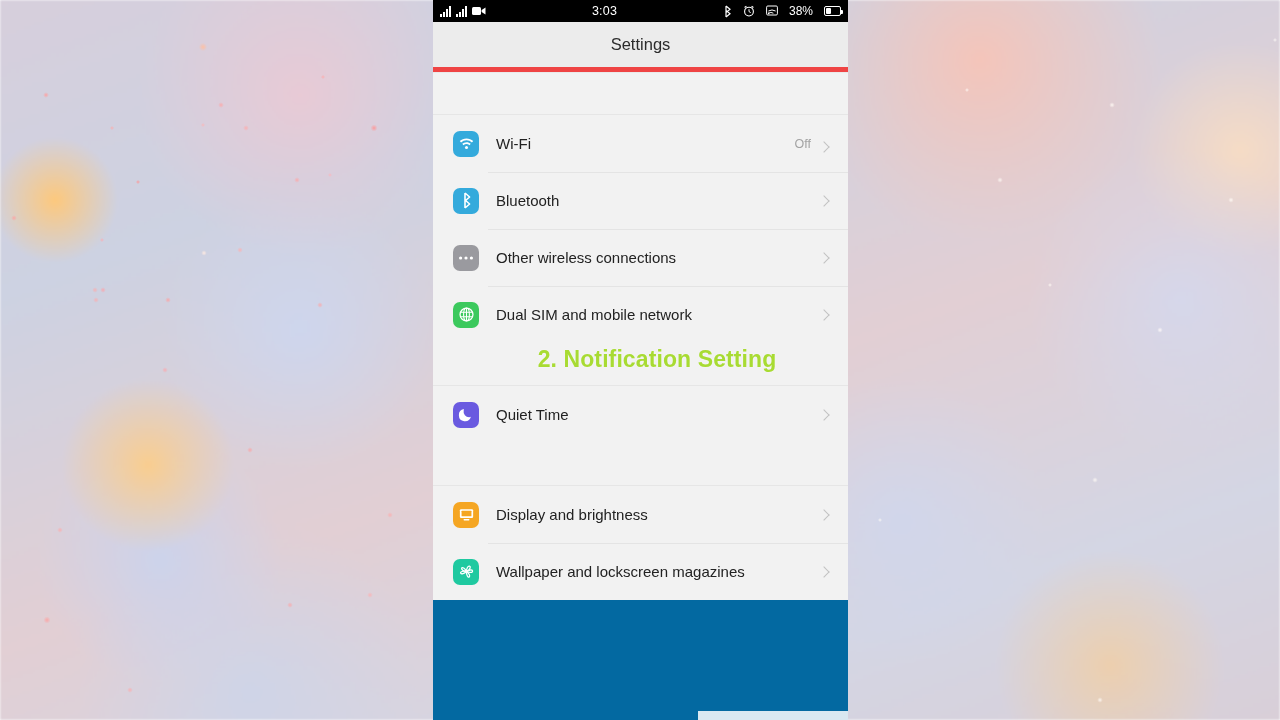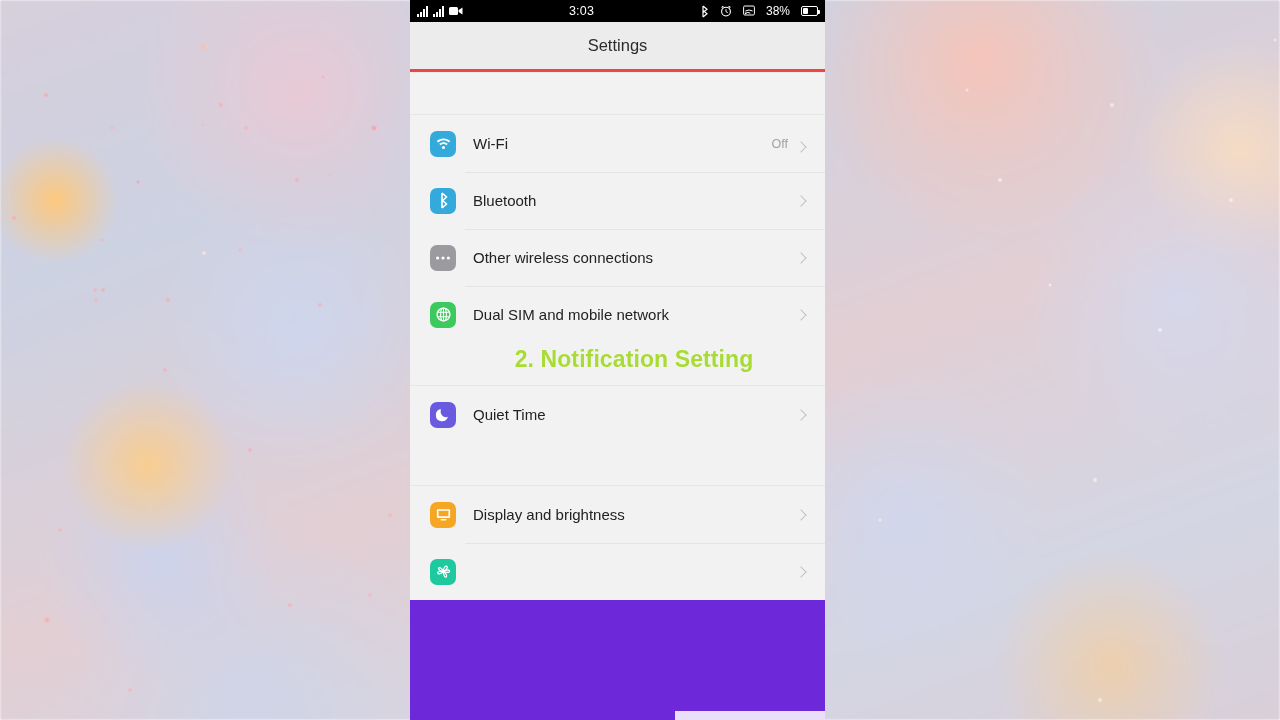--- a/index.html
+++ b/index.html
@@ -74,25 +74,25 @@
       radial-gradient(circle 4px at 1160px 330px, rgba(255,250,250,0.9), transparent 70%),
       radial-gradient(circle 4px at 1000px 180px, rgba(255,250,245,0.85), transparent 70%),
       radial-gradient(circle 3px at 880px 520px, rgba(255,250,245,0.8), transparent 70%),
       radial-gradient(circle 3px at 1275px 40px, rgba(255,250,245,0.8), transparent 70%);
     filter: blur(0.6px);
   }
 
   
   #phone {
     position: absolute;
-    left: 410px;
+    left: 433px;
     top: 0;
     width: 415px;
     height: 720px;
-    background: #6d28d9;
+    background: #0369a1;
     overflow: hidden;
   }
 
   
   #status-bar {
     height: 22px;
     background: #000;
     color: #fff;
     display: flex;
     align-items: center;
@@ -119,21 +119,21 @@
   }
   .batt-fill { height: 100%; width: 38%; background: #fff; border-radius: 1px; }
 
   
   #title-bar {
     height: 50px;
     background: #ececec;
     display: flex;
     align-items: center;
     justify-content: center;
-    border-bottom: 3px solid #ef4444;
+    border-bottom: 5px solid #ef4444;
   }
   #title-bar .title {
     font-size: 16.5px;
     color: #2c2c2c;
   }
 
   
   #list-scroll { position: relative; }
   .group { background: #f2f2f2; }
   .gap { height: 43px; background: #f2f2f2; border-bottom: 1px solid #e6e6e6; }
@@ -394,20 +394,21 @@
             <g fill="none" stroke="#fff" stroke-width="1.5" stroke-linecap="round">
               <path d="M10 10 C10 6.2 11.6 3.2 13.5 3.6 C15.2 4 14.6 7.6 10 10"></path>
               <path d="M10 10 C13.2 7.9 16.6 7.6 17.1 9.4 C17.5 11.2 14.1 11.9 10 10"></path>
               <path d="M10 10 C13 12.2 14.6 15.2 13.2 16.4 C11.8 17.6 9.8 14.5 10 10"></path>
               <path d="M10 10 C7.2 12.5 4 13.5 3.2 11.9 C2.4 10.3 5.6 9.1 10 10"></path>
               <path d="M10 10 C6.5 9.5 3.6 7.7 4.3 6 C5 4.3 8.2 6 10 10"></path>
             </g>
             <circle cx="10" cy="10" r="1.5" fill="#fff"></circle>
           </svg>
         </span>
+        <span class="row-label">Wallpaper and lockscreen magazines</span>
         <span class="row-right">
           <span class="chev"></span>
         </span>
       </div>
 
     </div>
 
   </div>
 
   <div id="caption-overlay">2. Notification Setting</div>

